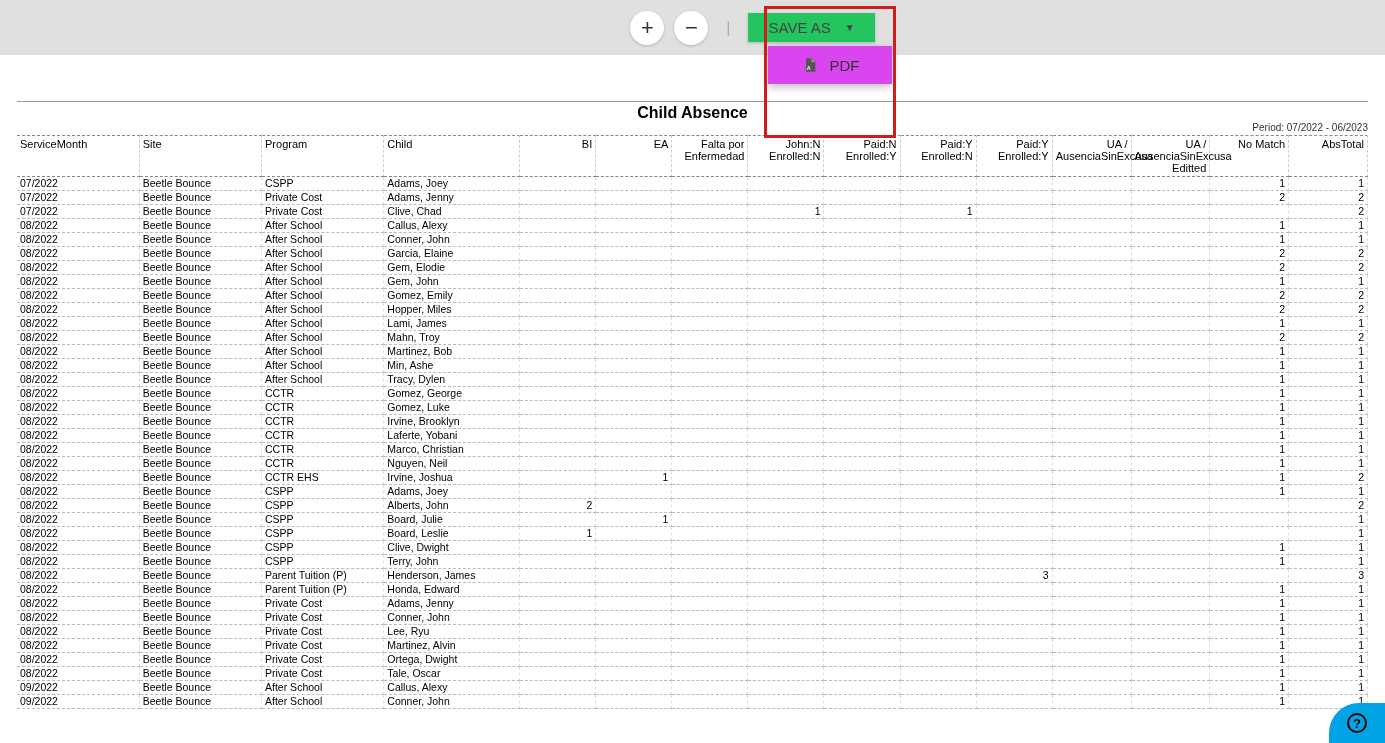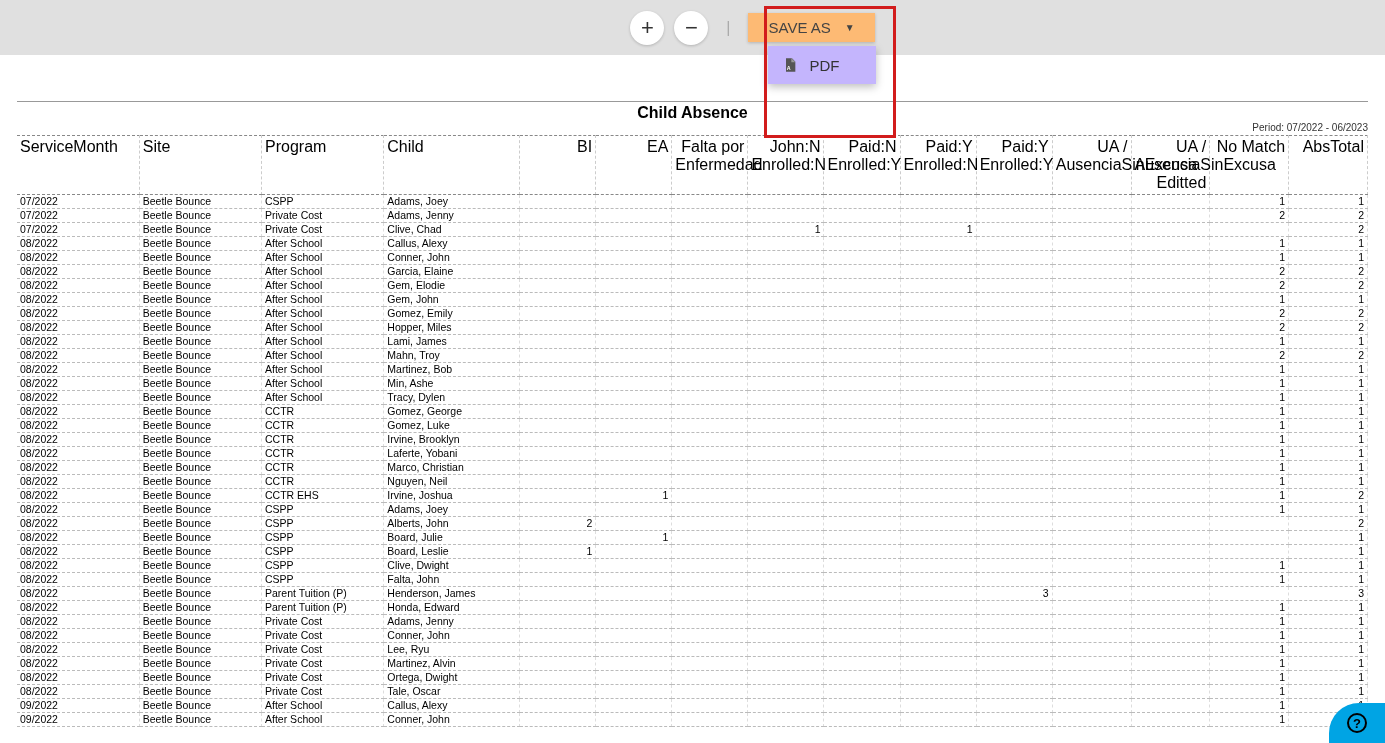--- a/index.html
+++ b/index.html
@@ -22,31 +22,32 @@
   }
   .tb-center { display: flex; align-items: center; gap: 10px; margin-left: 120px; }
   .circle-btn {
     width: 34px; height: 34px; border-radius: 50%;
     background: #fff; display: flex; align-items: center; justify-content: center;
     cursor: pointer; box-shadow: 0 1px 3px rgba(0,0,0,0.2);
     font-size: 22px; color: #333; font-weight: 300;
   }
   .sep { color: #aaa; margin: 0 8px; }
   .saveas-btn {
-    background: #fdba74; padding: 6px 20px; display:flex; align-items:center; gap:14px;
+    background: #22c55e; padding: 6px 20px; display:flex; align-items:center; gap:14px;
     cursor: pointer; box-shadow: 0 1px 3px rgba(0,0,0,0.2); font-size:15px; color:#444;
   }
   .caret { font-size: 10px; }
   .dropdown {
     position: absolute;
     top: 46px; left: 50%; margin-left: 75px;
-    width: 108px;
-    background: #c4b5fd;
+    width: 124px;
+    background: #d946ef;
     box-shadow: 0 3px 8px rgba(0,0,0,0.25);
     z-index: 5;
+    padding-left: 20px;
   }
   .dd-item { display:flex; align-items:center; gap:12px; padding: 10px 14px; cursor:pointer; font-size:15px; color:#333;}
   .dd-icon { width:16px; height:18px; }
   .highlight {
     position: absolute;
     border: 3px solid #d21c1c;
     top: 6px; left: 50%; margin-left: 71px;
     width: 132px; height: 132px;
     z-index: 10; pointer-events: none;
   }
@@ -55,21 +56,21 @@
     margin: 28px 17px 0 17px;
     height: 650px;
     overflow: hidden;
     border-top: 1px solid #999;
     border-bottom: 1px solid #999;
   }
   .rpt-title { text-align:center; font-weight:bold; font-size:16px; margin-top:2px; color:#000;}
   .rpt-period { text-align:right; font-size:10px; color:#333;}
   table { border-collapse: collapse; width: 100%; table-layout: fixed; margin-top:2px;}
   thead td {
-    font-size: 16px; color:#000;
+    font-size: 11px; color:#000;
     padding: 2px 3px;
     border-bottom: 1px dashed #888; border-top: 1px dashed #888;
     border-right: 1px dashed #ccc;
     vertical-align: top;
   }
   tbody td {
     font-size: 10.5px; color:#000;
     padding: 0 3px;
     border-bottom: 1px dashed #bbb;
     border-right: 1px dashed #ddd;
@@ -612,21 +613,21 @@
           <td class="r"></td>
           <td class="r"></td>
           <td class="r"></td>
           <td class="r">1</td>
           <td class="r">1</td>
         </tr>
         <tr>
           <td>08/2022</td>
           <td>Beetle Bounce</td>
           <td>CSPP</td>
-          <td>Falta, John</td>
+          <td>Terry, John</td>
           <td class="r"></td>
           <td class="r"></td>
           <td class="r"></td>
           <td class="r"></td>
           <td class="r"></td>
           <td class="r"></td>
           <td class="r"></td>
           <td class="r"></td>
           <td class="r"></td>
           <td class="r">1</td>

